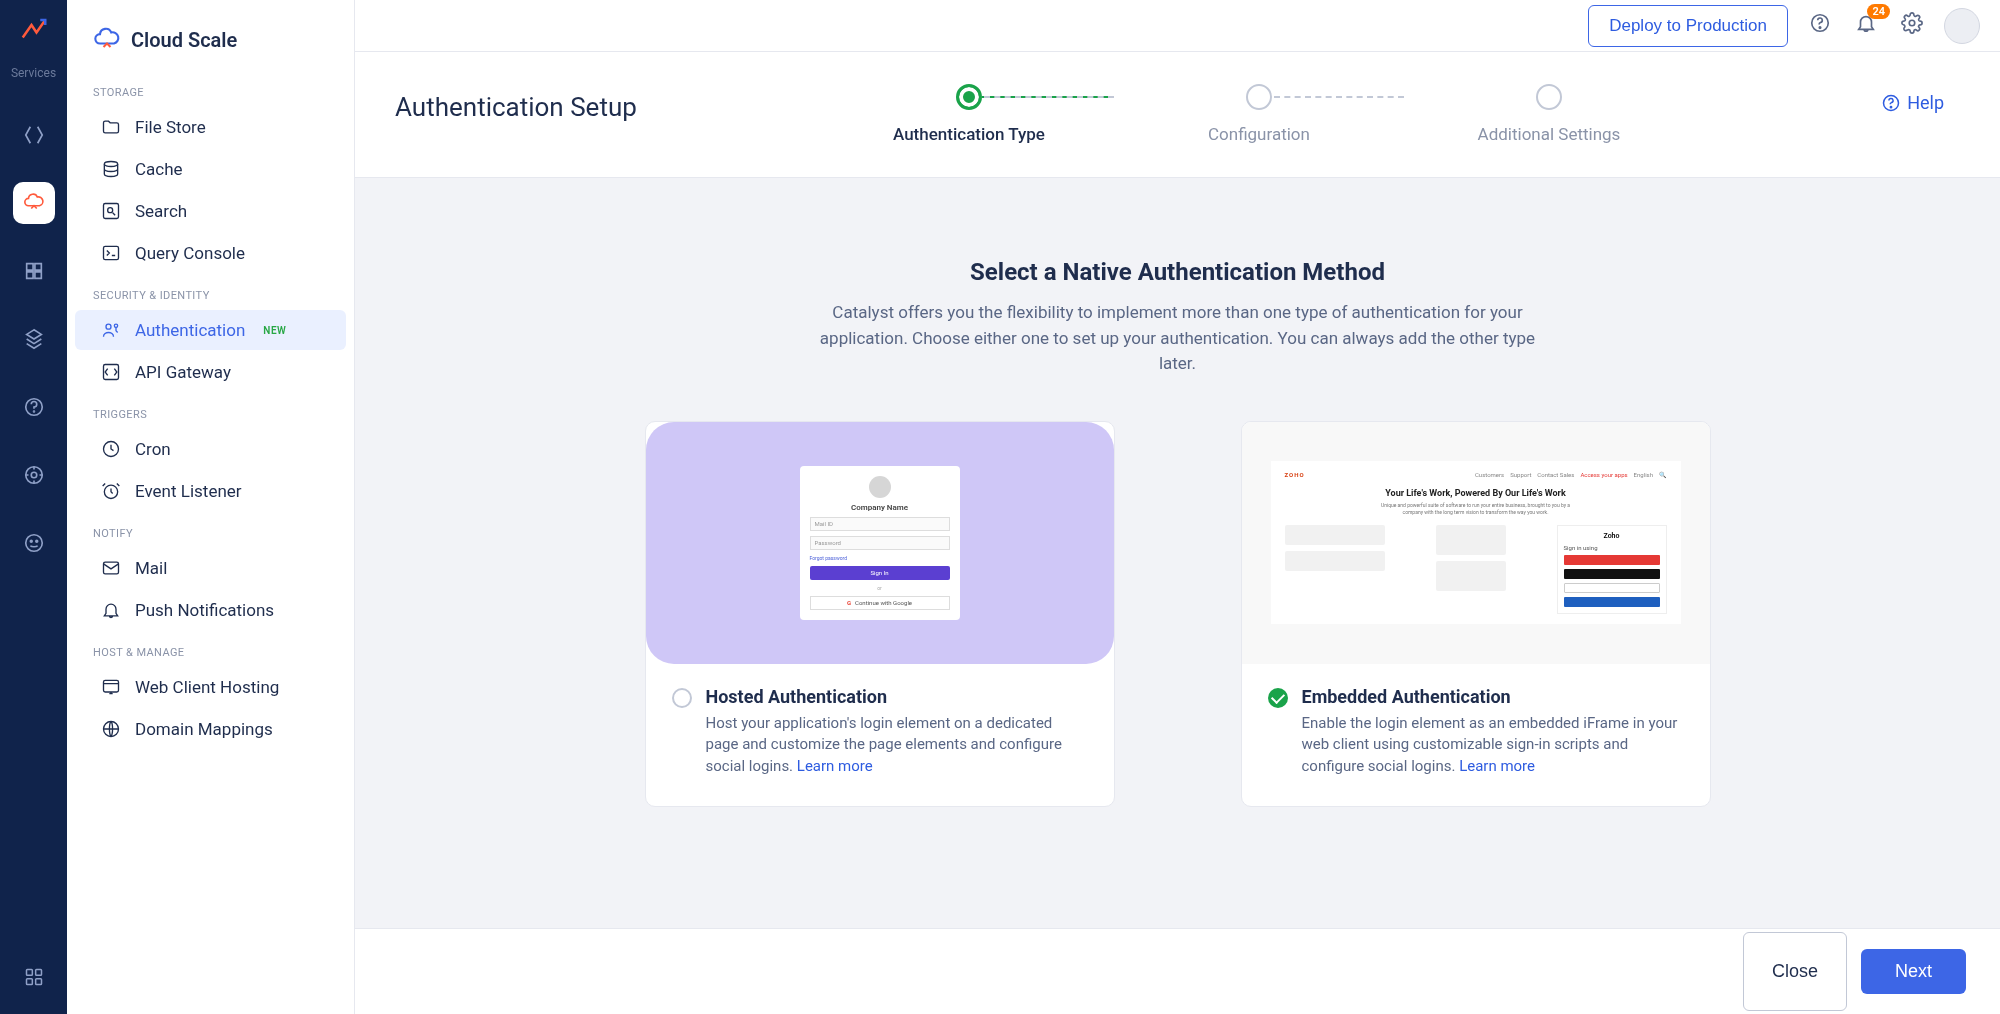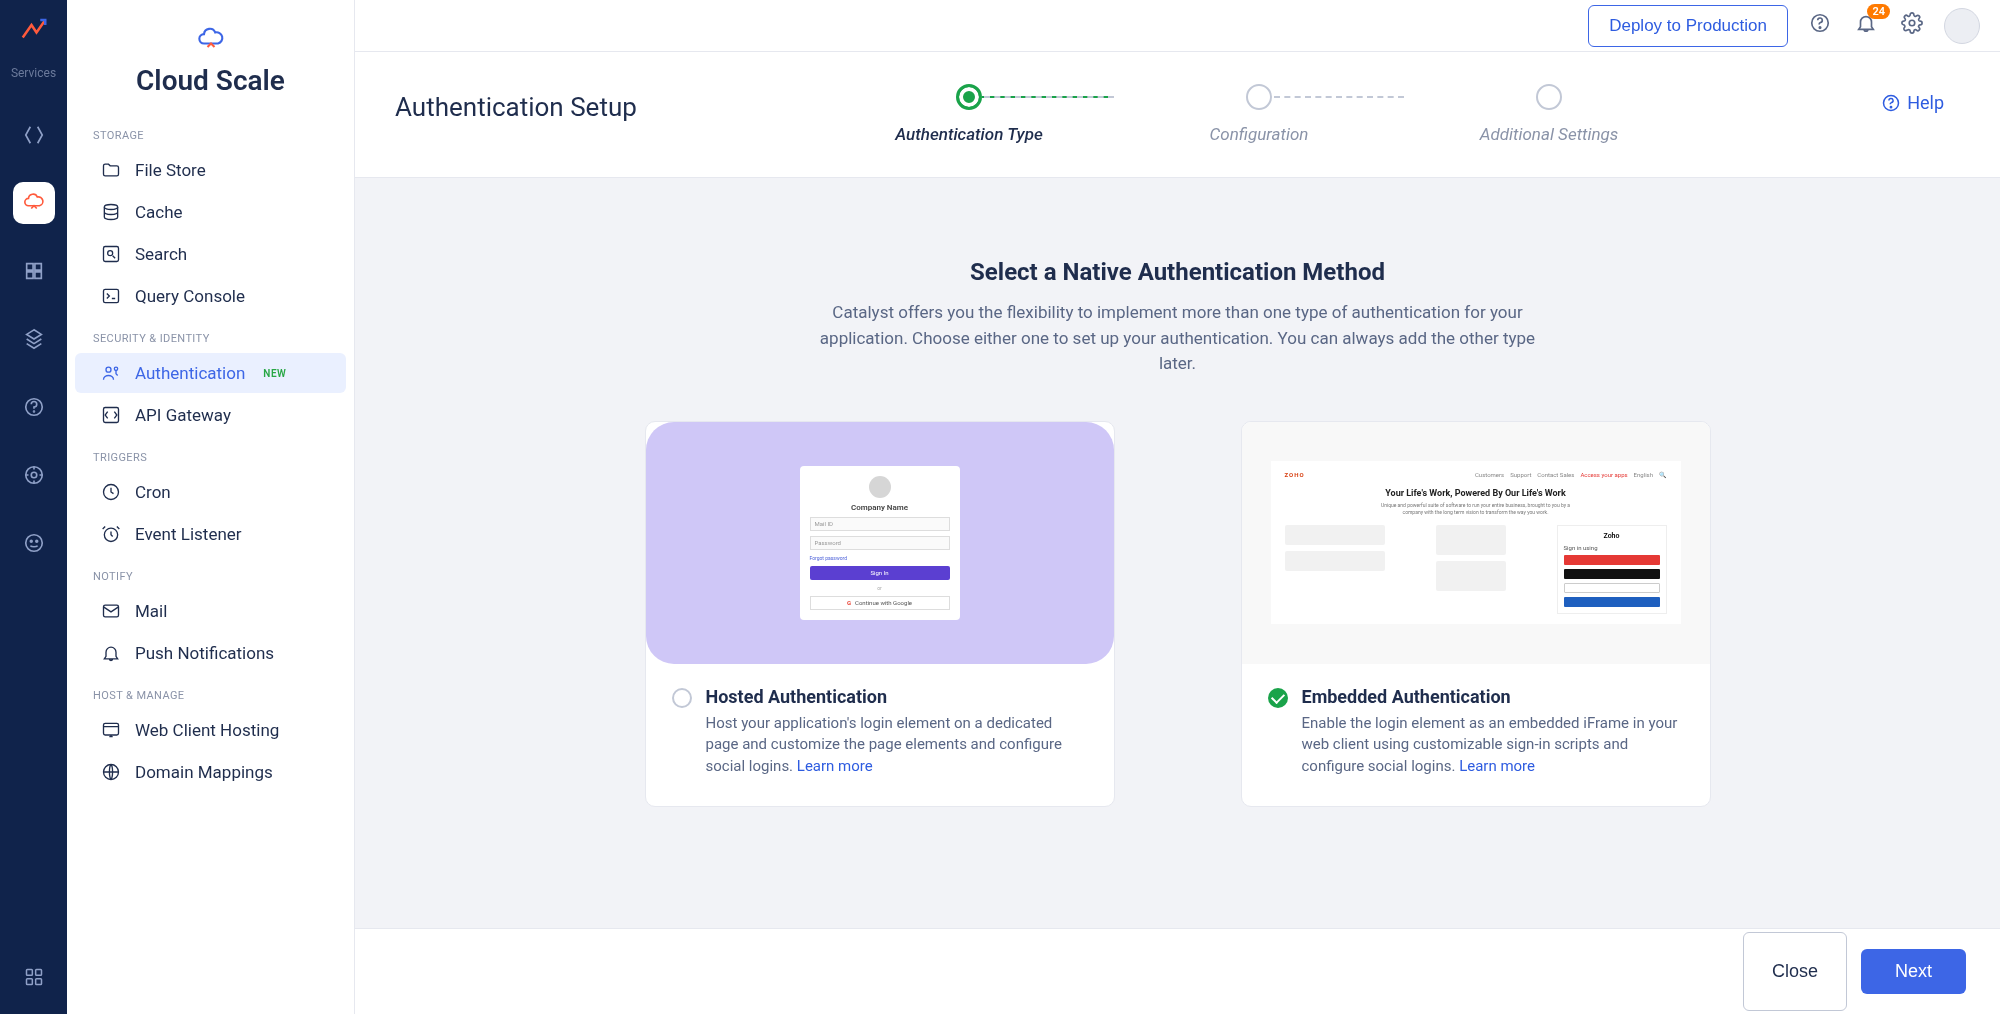--- a/index.html
+++ b/index.html
@@ -8,21 +8,21 @@
 
 .rail { position: absolute; left: 0; top: 0; width: 67px; height: 100%; background: #10234b; display: flex; flex-direction: column; align-items: center; padding-top: 12px; gap: 8px; }
 .rail-logo { width: 36px; height: 36px; display: flex; align-items: center; justify-content: center; }
 .rail-label { color: #6b7a9b; font-size: 12px; margin-top: 10px; margin-bottom: 8px; }
 .rail-item { width: 42px; height: 42px; border-radius: 10px; display: flex; align-items: center; justify-content: center; color: #8fa0c7; cursor: pointer; margin-top: 18px; }
 .rail-item.active { background: #fff; color: #ff5a3c; }
 .rail-bottom { position: absolute; bottom: 16px; left: 50%; transform: translateX(-50%); }
 
 
 .sidebar { position: absolute; left: 67px; top: 0; width: 288px; height: 100%; background: #fff; border-right: 1px solid #e6e8ef; overflow-y: auto; }
-.sidebar-title { display: flex; align-items: center; gap: 10px; padding: 26px 26px 18px; font-size: 28px; font-weight: 600; color: #1f2d4d; flex-direction: column; }
+.sidebar-title { display: flex; align-items: center; gap: 10px; padding: 26px 26px 18px; font-size: 20px; font-weight: 600; color: #1f2d4d; }
 .sidebar-title svg { flex-shrink: 0; }
 .sidebar-section-label { font-size: 11px; letter-spacing: 0.4px; color: #8a93a8; padding: 14px 26px 6px; }
 .sidebar-item { display: flex; align-items: center; gap: 14px; padding: 10px 26px; color: #1f2d4d; font-size: 17px; cursor: pointer; border-radius: 6px; margin: 2px 8px; }
 .sidebar-item svg { width: 20px; height: 20px; flex-shrink: 0; color: #1f2d4d; }
 .sidebar-item.active { background: #eaf0ff; color: #3d66e6; }
 .sidebar-item.active svg { color: #3d66e6; }
 .new-badge { font-size: 10px; background: none; color: #28a745; font-weight: 600; margin-left: 4px; letter-spacing: 0.5px; }
 
 
 .topbar { position: absolute; left: 67px; right: 0; top: 0; height: 52px; display: flex; align-items: center; padding: 0 20px 0 20px; border-bottom: 1px solid #e6e8ef; background: #fff; }
@@ -37,21 +37,21 @@
 .avatar { width: 36px; height: 36px; border-radius: 50%; background: #eceef3; border: 1px solid #d3d7e1; }
 
 
 .main { position: absolute; left: 355px; right: 0; top: 52px; bottom: 0; background: #f2f3f7; }
 .main-header { background: #fff; border-bottom: 1px solid #e6e8ef; padding: 26px 40px 0; display: flex; align-items: flex-start; height: 126px; }
 .page-title { font-size: 26px; font-weight: 400; color: #1f2d4d; padding-top: 14px;}
 .stepper { flex: 1; display: flex; justify-content: center; align-items: flex-start; gap: 0; padding-top: 6px;}
 .step { display: flex; flex-direction: column; align-items: center; gap: 14px; position: relative; width: 290px;}
 .step-dot { width: 26px; height: 26px; border-radius: 50%; border: 2px solid #c2c8d6; background: #fff; }
 .step.active .step-dot { border: 3px solid #1aa34a; background: #1aa34a; box-shadow: inset 0 0 0 4px #fff; }
-.step-label { font-size: 17px; color: #8a93a8; font-style: italic; }
+.step-label { font-size: 17px; color: #8a93a8; }
 .step.active .step-label { color: #1f2d4d; font-weight: 500; }
 .step-line { width: 130px; height: 0; border-top: 2px dashed #c2c8d6; position: absolute; top: 12px; }
 .step-line.first { border-top: 2px solid #1aa34a; left: 158px; }
 .step-line.left { left: -130px; }
 .help-link { display: flex; align-items: center; gap: 6px; color: #2e5ce0; font-size: 18px; cursor: pointer; padding-top: 14px; padding-right: 16px;}
 
 .content-body { padding: 80px 40px 110px; overflow-y: auto; height: calc(100% - 126px); }
 .select-title { text-align: center; font-size: 24px; font-weight: 700; color: #1f2d4d; margin-bottom: 14px; }
 .select-desc { text-align: center; font-size: 17px; color: #5a6785; max-width: 740px; margin: 0 auto 44px; line-height: 1.5; }
 

